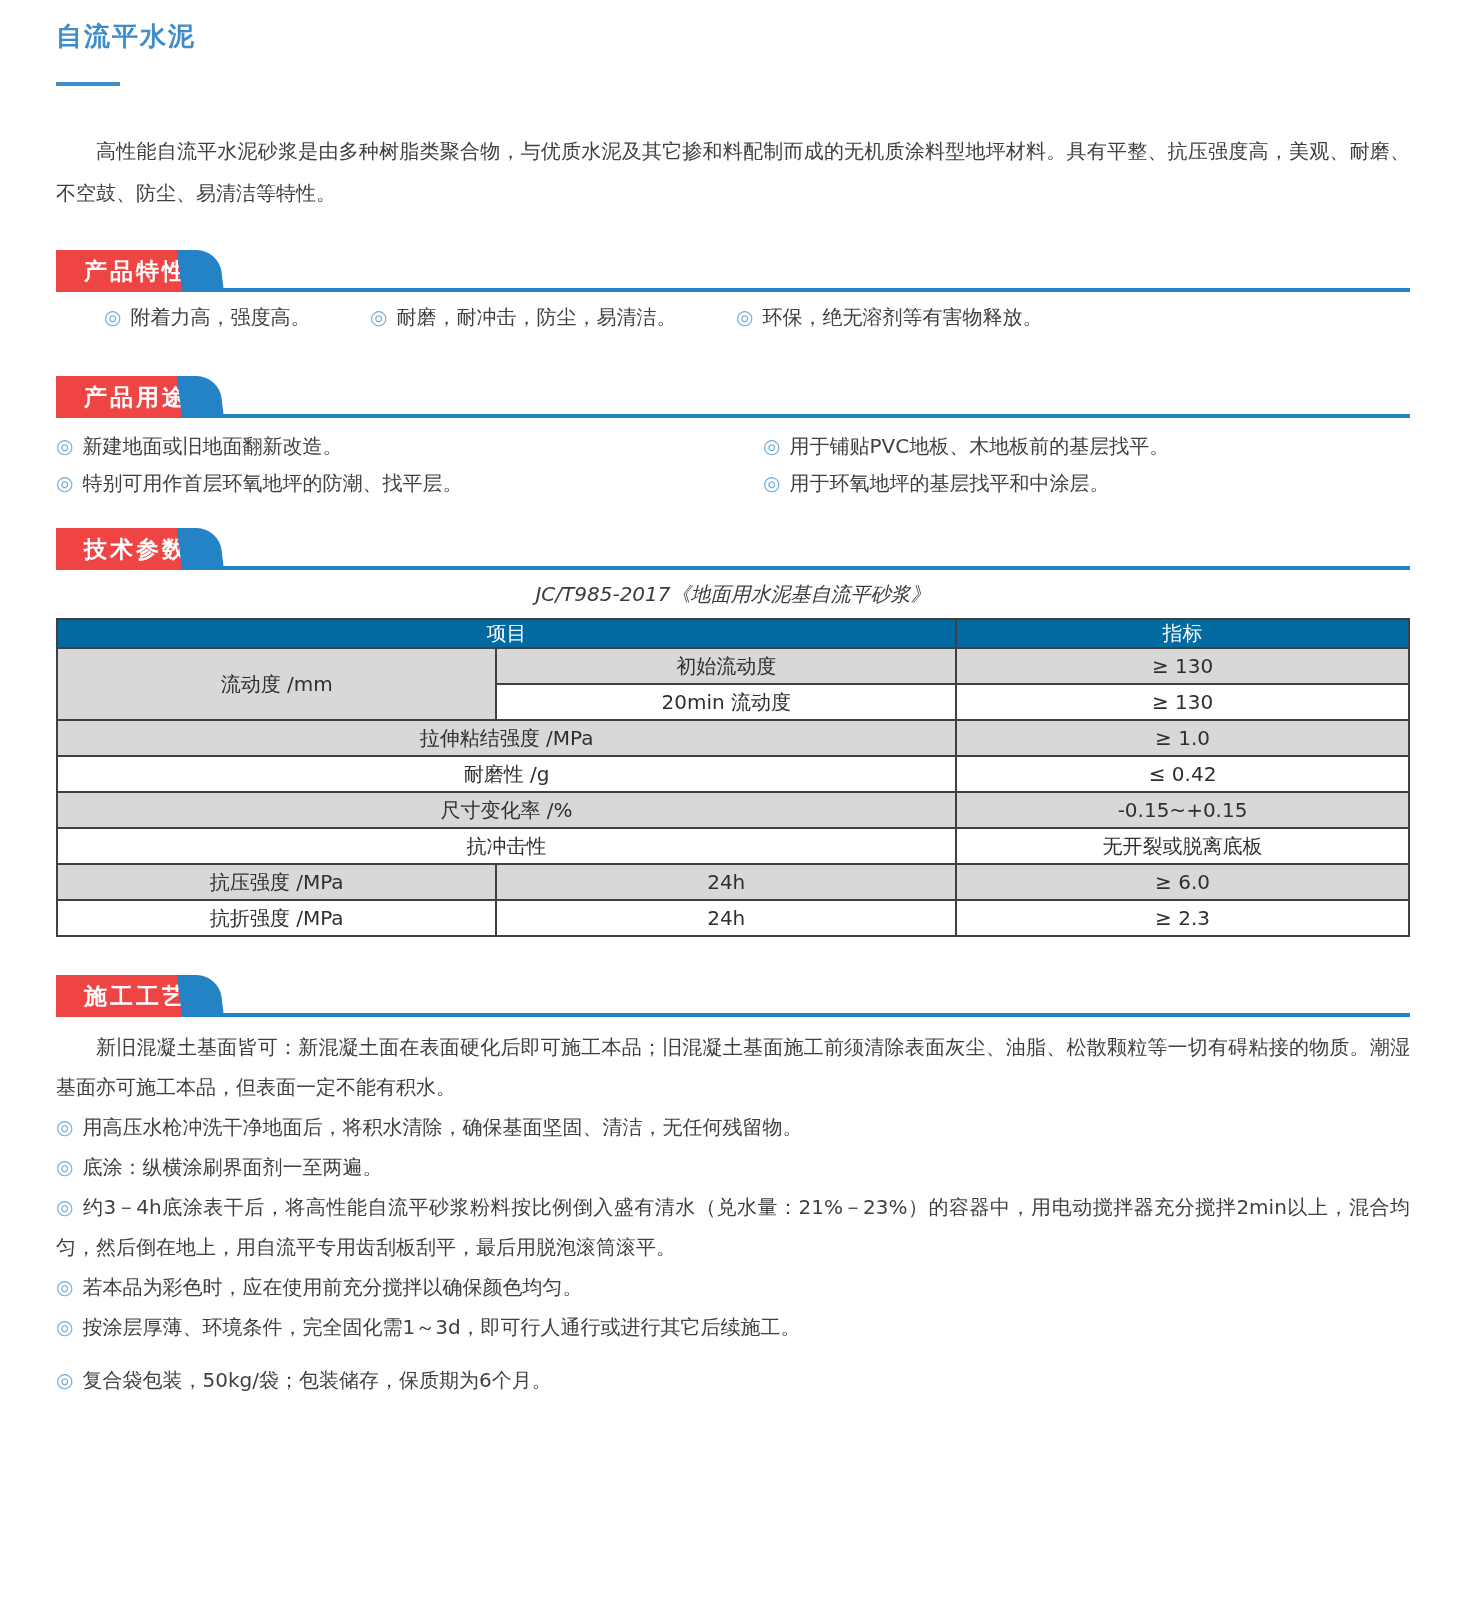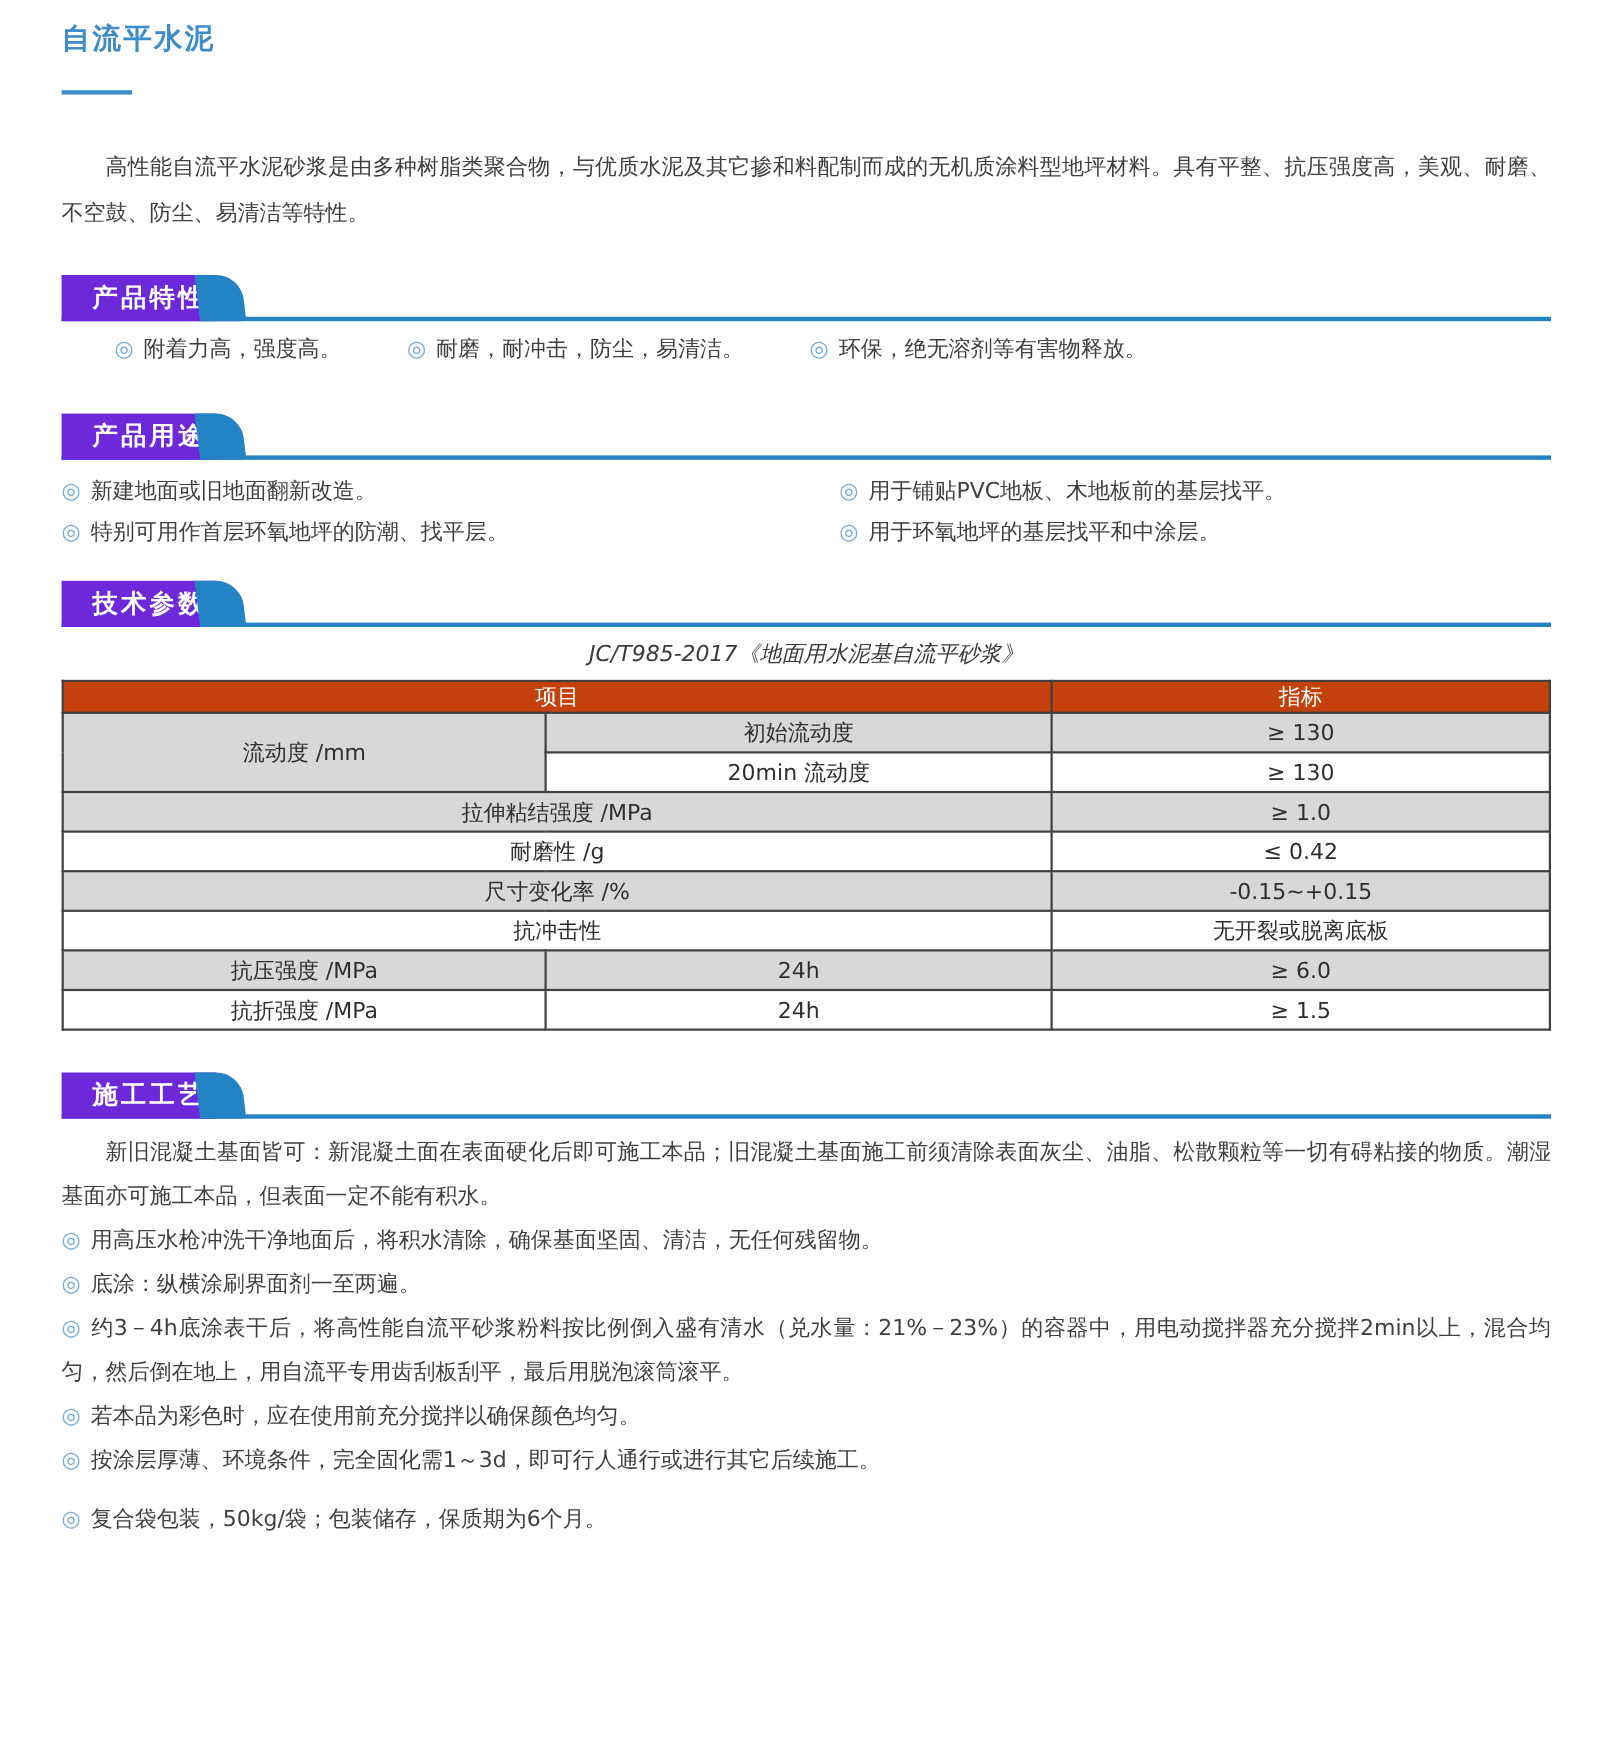--- a/index.html
+++ b/index.html
@@ -43,21 +43,21 @@
   }
   .sec-header .rule {
     position: absolute;
     left: 0; right: 0; bottom: 0;
     height: 4px;
     background: #2483c5;
   }
   .sec-tab {
     position: absolute;
     left: 0; top: 0; bottom: 0;
-    background: #6d28d9;
+    background: #ef4444;
     color: #ffffff;
     font-size: 23px;
     font-weight: bold;
     letter-spacing: 3px;
     line-height: 42px;
     padding: 0 8px 0 28px;
     z-index: 1;
   }
   .sec-tab::after {
     content: "";
@@ -112,21 +112,21 @@
     border: 2px solid #404040;
   }
   table.spec th, table.spec td {
     border: 2px solid #404040;
     text-align: center;
     height: 36px;
     padding: 0 6px;
     font-weight: normal;
   }
   table.spec thead th {
-    background: #c2410c;
+    background: #0369a1;
     color: #ffffff;
     height: 27px;
   }
   td.g { background: #d8d8d8; }
   tr.thin td { border-top-width: 1px; border-top-color: #7a7a7a; }
 
   
   .process-body { margin-top: 10px; font-size: 20px; line-height: 40px; }
   .process-body p { text-align: justify; }
   .process-body .para { text-indent: 2em; }
@@ -219,21 +219,21 @@
         <td>无开裂或脱离底板</td>
       </tr>
       <tr>
         <td class="g">抗压强度 /MPa</td>
         <td class="g">24h</td>
         <td class="g">≥ 6.0</td>
       </tr>
       <tr>
         <td>抗折强度 /MPa</td>
         <td>24h</td>
-        <td>≥ 1.5</td>
+        <td>≥ 2.3</td>
       </tr>
     </tbody>
   </table>
 
   <div class="sec-header mt-process">
     <div class="sec-tab">施工工艺</div>
     <div class="rule"></div>
   </div>
   <div class="process-body">
     <p class="para">新旧混凝土基面皆可：新混凝土面在表面硬化后即可施工本品；旧混凝土基面施工前须清除表面灰尘、油脂、松散颗粒等一切有碍粘接的物质。潮湿基面亦可施工本品，但表面一定不能有积水。</p>

